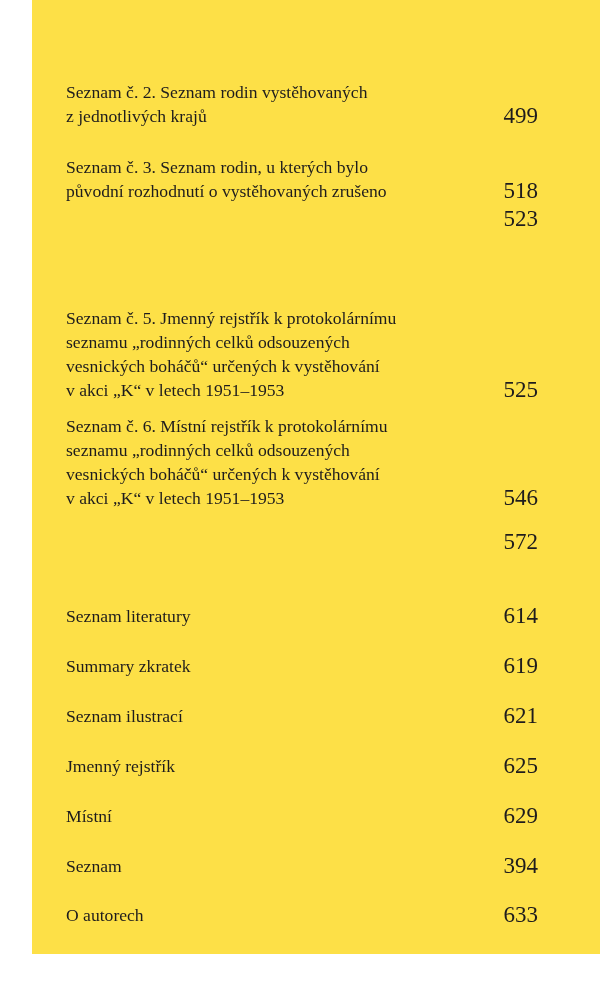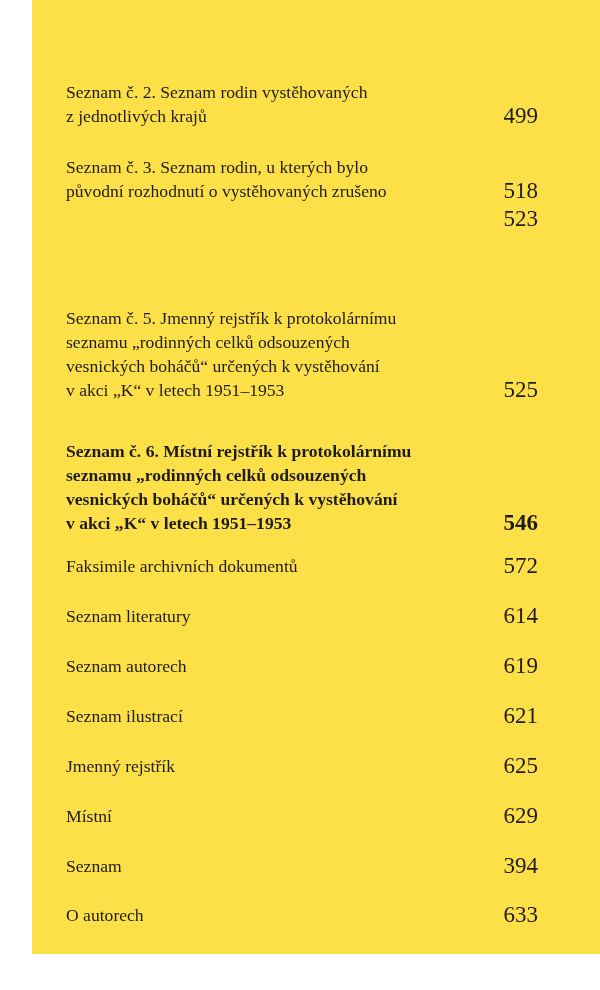--- a/index.html
+++ b/index.html
@@ -95,40 +95,39 @@
     </div>
 
     <div class="entry" style="top:226px;">
       <span class="title">Seznam č. 5. Jmenný rejstřík k protokolárnímu
 seznamu „rodinných celků odsouzených
 vesnických boháčů“ určených k vystěhování
 v akci „K“ v letech 1951–1953</span>
       <span class="page-no">525</span>
     </div>
 
-    <div class="entry" style="top:359px;font-weight:bold;">
+    <div class="entry" style="top:334px;">
       <span class="title">Seznam č. 6. Místní rejstřík k protokolárnímu
 seznamu „rodinných celků odsouzených
 vesnických boháčů“ určených k vystěhování
 v akci „K“ v letech 1951–1953</span>
       <span class="page-no">546</span>
     </div>
 
     <div class="entry" style="top:474px;">
-      <span class="title">Faksimile archivních dokumentů</span>
       <span class="page-no">572</span>
     </div>
 
     <div class="entry" style="top:524px;">
       <span class="title">Seznam literatury</span>
       <span class="page-no">614</span>
     </div>
 
     <div class="entry" style="top:574px;">
-      <span class="title">Seznam autorech</span>
+      <span class="title">Summary zkratek</span>
       <span class="page-no">619</span>
     </div>
 
     <div class="entry" style="top:624px;">
       <span class="title">Seznam ilustrací</span>
       <span class="page-no">621</span>
     </div>
 
     <div class="entry" style="top:674px;">
       <span class="title">Jmenný rejstřík</span>

